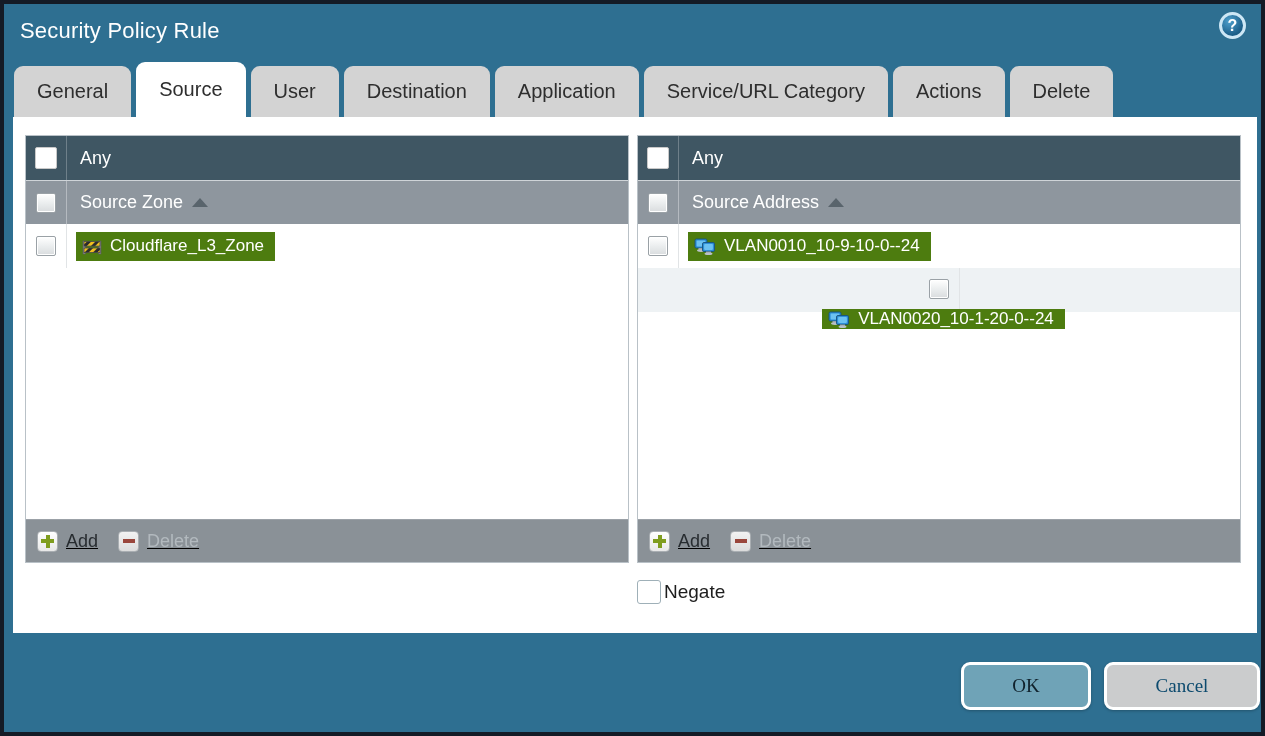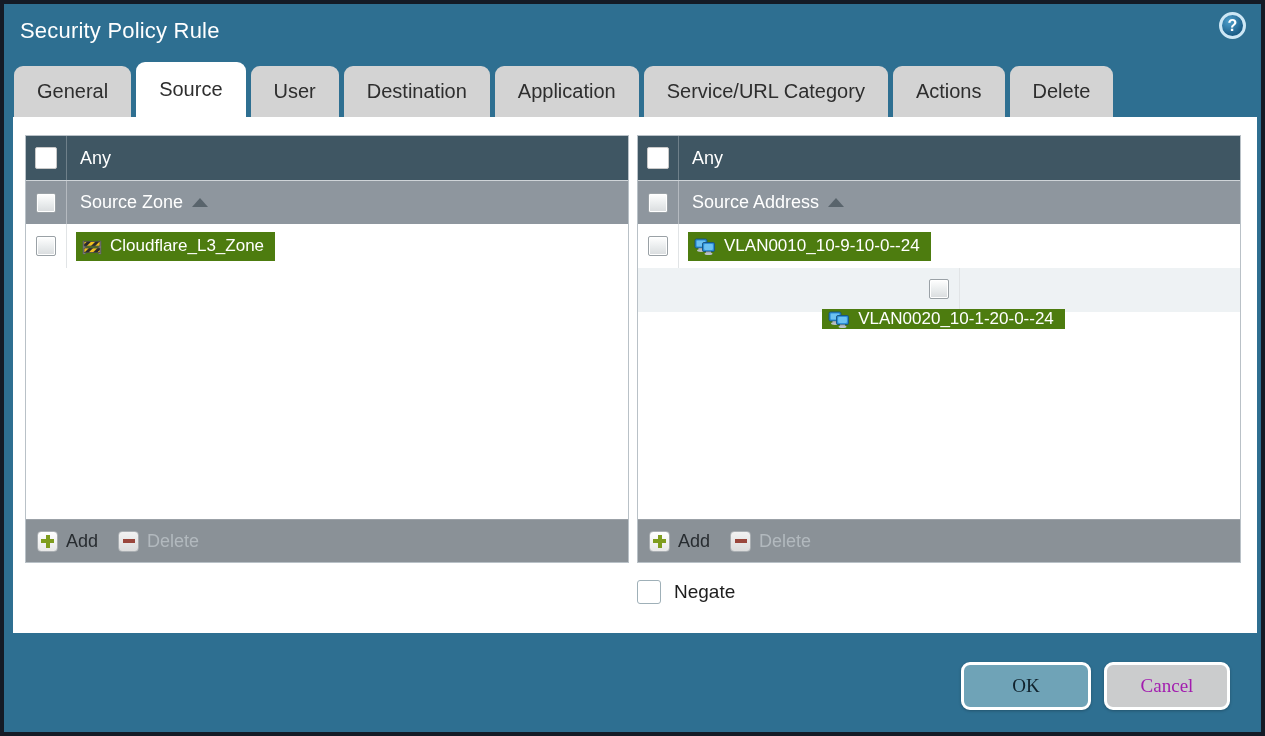--- a/index.html
+++ b/index.html
@@ -97,60 +97,60 @@
     display:inline-flex; align-items:center; gap:8px;
     padding:0 11px 0 6px;
     background:#4d7c0f; color:#ffffff; font-size:17px;
     cursor:pointer; white-space:nowrap;
   }
   .panel-footer {
     height:43px; flex:0 0 43px; background:#8a9197;
     display:flex; align-items:center; gap:20px; padding:0 11px;
     border-top:1px solid #9ba1a7;
   }
-  .footer-btn { display:flex; align-items:flex-start; gap:8px; font-size:18px; cursor:pointer; }
+  .footer-btn { display:flex; align-items:flex-start; gap:8px; font-size:18px; cursor:pointer;text-decoration:underline; }
   .footer-btn .lbl { color:#272c30; }
   .footer-btn.disabled { cursor:default; }
   .footer-btn.disabled .lbl { color:#b2b9be; }
   .mini-icon {
     width:21px; height:21px; border-radius:4px;
     background:linear-gradient(180deg,#ffffff,#e8e8e8);
     border:1px solid #a9aeb2;
     display:flex; align-items:center; justify-content:center;
   }
   .footer-btn.disabled .mini-icon { background:linear-gradient(180deg,#f2f2f2,#dcdcdc); }
   .plus-glyph { position:relative; width:13px; height:13px; }
   .plus-glyph::before, .plus-glyph::after {
     content:""; position:absolute; background:#7f9d1f;
   }
   .plus-glyph::before { left:4.5px; top:0; width:4px; height:13px; }
   .plus-glyph::after  { left:0; top:4.5px; width:13px; height:4px; }
   .minus-glyph { width:12px; height:4px; background:#9a463c; }
   
   .negate-row {
     margin-top:17px; margin-left:612px;
-    display:flex; align-items:center; gap:13px;
+    display:flex; align-items:center; gap:3px;
     font-size:19px; color:#1d1d1d;
   }
   .cb-negate {
     width:24px; height:24px; background:#ffffff;
     border:1px solid #9fb0b8; border-radius:3px; cursor:pointer;
   }
   
   .btn {
     position:absolute; height:48px;
     border-radius:9px; border:3px solid #ffffff;
     font-size:19px; color:#10222c;
     display:flex; align-items:center; justify-content:center;
     cursor:pointer;
     box-shadow:0 1px 3px rgba(0,0,0,0.25);
     font-family:Liberation Serif, serif;
   }
   .btn-ok { left:957px; top:658px; width:130px; background:#6fa3b7; }
-  .btn-cancel { left:1100px; top:658px; width:126px; background:#cbcccd; color:#a21caf; }
+  .btn-cancel { left:1100px; top:658px; width:156px; background:#cbcccd; color:#0c4a6e; }
   svg { display:block; }
 </style>
 </head>
 <body>
 
 <div class="dialog">
 
   <div class="titlebar">
     <div class="title">Security Policy Rule</div>
     <div class="help-icon">?</div>

